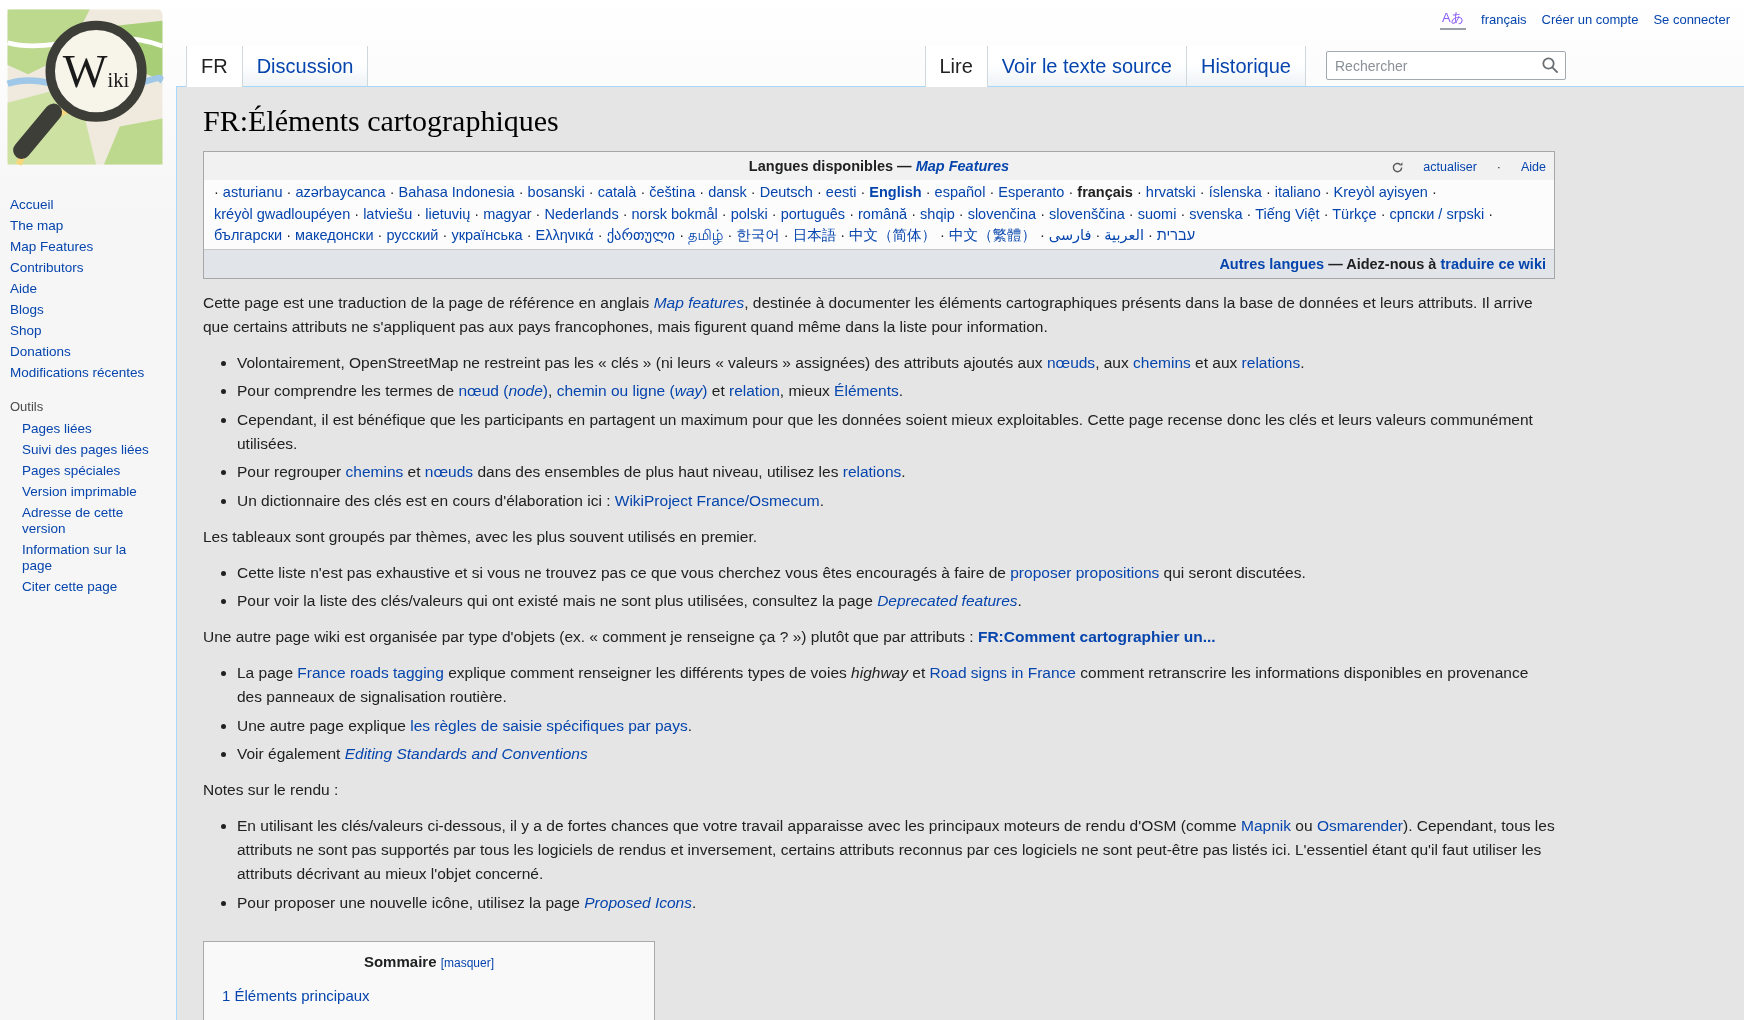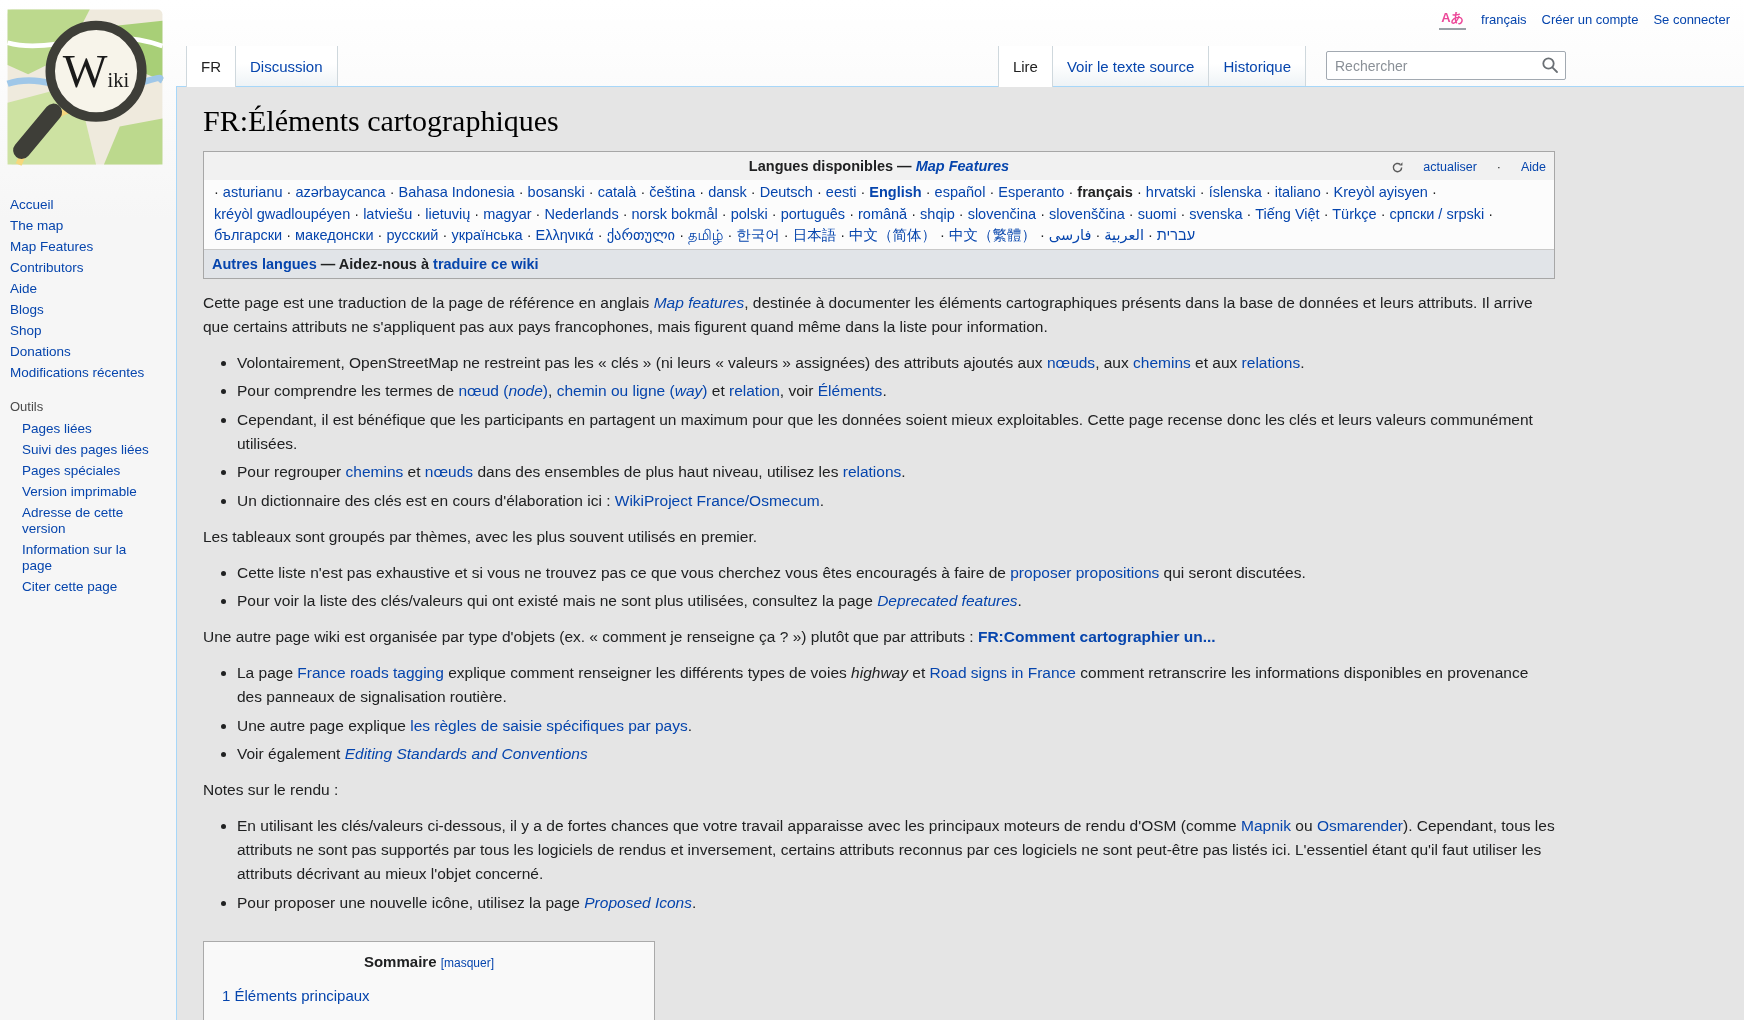--- a/index.html
+++ b/index.html
@@ -11,37 +11,37 @@
     color:#202122;
   }
   a { text-decoration:none; color:#0645ad; cursor:pointer; }
   .it { font-style:italic; }
   .b  { font-weight:bold; }
   .lnk { color:#0645ad; }
 
   
   #personal-bar { position:absolute; top:9px; right:14px; font-size:13px; z-index:9; display:flex; align-items:center; }
   #personal-bar a { margin-left:15px; }
-  #uls-trigger { color:#ec4899; font-weight:bold; border-bottom:2px solid #9aa0a6; padding:0 2px 1px; cursor:pointer;margin-left:16px; }
+  #uls-trigger { color:#8b5cf6; font-weight:normal; border-bottom:2px solid #9aa0a6; padding:0 2px 1px; cursor:pointer;margin-left:16px; }
 
   
   #sidebar { position:absolute; left:0; top:0; width:176px; bottom:0; padding:6px 0 0 0; }
   #logo { width:158px; height:158px; margin:2px auto 0 6px; cursor:pointer; }
   #sidebar nav { margin-top:28px; padding-left:10px; font-size:13.5px; }
   #sidebar ul { list-style:none; }
   #sidebar li { padding:2.5px 0; line-height:16px; }
   #tools-heading { margin:16px 0 4px 0; font-size:13px; color:#4a4a4a; }
   #tools-list { margin-left:12px; width:138px; }
 
   
   #head { position:absolute; left:176px; top:0; right:0; height:86px; }
   #tabs-row { position:absolute; left:0; right:0; bottom:0; display:flex; align-items:flex-end; }
   .tabs-group { display:flex; }
   .tabs-left { margin-left:10px; }
-  .tab { height:40px; display:flex; align-items:center; padding:0 14px; font-size:15px;
+  .tab { height:40px; display:flex; align-items:center; padding:0 14px; font-size:20px;
          background:linear-gradient(to bottom,#ffffff 45%,#eef3f6 100%);
          border-right:1px solid #cfd8dd; color:#0645ad; cursor:pointer; }
   .tabs-group .tab:first-child { border-left:1px solid #cfd8dd; }
   .tab.active { background:#ffffff; color:#222; height:41px; margin-bottom:-1px; position:relative; z-index:4; }
   .head-right { margin-left:auto; display:flex; align-items:flex-end; }
   #search-box { position:relative; margin:0 178px 6px 20px; }
   #search-input { width:240px; height:29px; border:1px solid #a2a9b1; border-radius:2px;
                   padding:0 32px 0 8px; font-size:14px; font-family:"Liberation Sans",sans-serif;
                   background:#fff; color:#222; outline:none; }
   #search-input::placeholder { color:#8a9097; }
@@ -57,21 +57,21 @@
 
   
   .langbox { border:1px solid #a7a7a7; font-size:14.5px; background:#fbfbfb; }
   .langbox-header { position:relative; text-align:center; padding:2px 120px; background:#f1f1f1; }
   .langbox-title a { font-weight:bold; font-style:italic; }
   .langbox-actions { position:absolute; right:8px; top:3px; font-size:12.5px; display:flex; align-items:center; gap:20px; }
   .langbox-list { padding:2px 10px; line-height:21.5px; background:#fcfcfc; }
   .lang { white-space:nowrap; }
   .lang.current { color:#202122; font-weight:bold; cursor:default; }
   .lang-sep { color:#202122; }
-  .langbox-footer { text-align:left; background:#e1e4e8; padding:2px 8px; border-top:1px solid #c9c9c9; }
+  .langbox-footer { text-align:right; background:#e1e4e8; padding:2px 8px; border-top:1px solid #c9c9c9; }
 
   #inner p { margin:12px 0; }
   #inner ul.wlist { margin:10px 0 12px 12px; padding-left:22px; }
   #inner ul.wlist li { margin-bottom:4.5px; }
 
   
   #toc { display:inline-block; border:1px solid #aaa; background:#f9f9f9;
          padding:8px 18px 12px; margin-top:14px; min-width:452px; font-size:15px; }
   .toc-title { text-align:center; margin-bottom:9px; }
   .toc-toggle { font-size:12px; }
@@ -146,21 +146,21 @@
       <div class="langbox-list"><span class="lang-sep">· </span><a class="lang">asturianu</a> <span class="lang-sep">· </span><a class="lang">azərbaycanca</a> <span class="lang-sep">· </span><a class="lang">Bahasa Indonesia</a> <span class="lang-sep">· </span><a class="lang">bosanski</a> <span class="lang-sep">· </span><a class="lang">català</a> <span class="lang-sep">· </span><a class="lang">čeština</a> <span class="lang-sep">· </span><a class="lang">dansk</a> <span class="lang-sep">· </span><a class="lang">Deutsch</a> <span class="lang-sep">· </span><a class="lang">eesti</a> <span class="lang-sep">· </span><a class="lang b">English</a> <span class="lang-sep">· </span><a class="lang">español</a> <span class="lang-sep">· </span><a class="lang">Esperanto</a> <span class="lang-sep">· </span><span class="lang current">français</span> <span class="lang-sep">· </span><a class="lang">hrvatski</a> <span class="lang-sep">· </span><a class="lang">íslenska</a> <span class="lang-sep">· </span><a class="lang">italiano</a> <span class="lang-sep">· </span><a class="lang">Kreyòl ayisyen</a> <span class="lang-sep">· </span><a class="lang">kréyòl gwadloupéyen</a> <span class="lang-sep">· </span><a class="lang">latviešu</a> <span class="lang-sep">· </span><a class="lang">lietuvių</a> <span class="lang-sep">· </span><a class="lang">magyar</a> <span class="lang-sep">· </span><a class="lang">Nederlands</a> <span class="lang-sep">· </span><a class="lang">norsk bokmål</a> <span class="lang-sep">· </span><a class="lang">polski</a> <span class="lang-sep">· </span><a class="lang">português</a> <span class="lang-sep">· </span><a class="lang">română</a> <span class="lang-sep">· </span><a class="lang">shqip</a> <span class="lang-sep">· </span><a class="lang">slovenčina</a> <span class="lang-sep">· </span><a class="lang">slovenščina</a> <span class="lang-sep">· </span><a class="lang">suomi</a> <span class="lang-sep">· </span><a class="lang">svenska</a> <span class="lang-sep">· </span><a class="lang">Tiếng Việt</a> <span class="lang-sep">· </span><a class="lang">Türkçe</a> <span class="lang-sep">· </span><a class="lang">српски / srpski</a> <span class="lang-sep">· </span><a class="lang">български</a> <span class="lang-sep">· </span><a class="lang">македонски</a> <span class="lang-sep">· </span><a class="lang">русский</a> <span class="lang-sep">· </span><a class="lang">українська</a> <span class="lang-sep">· </span><a class="lang">Ελληνικά</a> <span class="lang-sep">· </span><a class="lang">ქართული</a> <span class="lang-sep">· </span><a class="lang">தமிழ்</a> <span class="lang-sep">· </span><a class="lang">한국어</a> <span class="lang-sep">· </span><a class="lang">日本語</a> <span class="lang-sep">· </span><a class="lang">中文（简体）</a> <span class="lang-sep">· </span><a class="lang">中文（繁體）</a> <span class="lang-sep">· </span><a class="lang">עברית</a> <span class="lang-sep">· </span><a class="lang">العربية</a> <span class="lang-sep">· </span><a class="lang">فارسی</a> </div>
       <div class="langbox-footer">
         <a class="b">Autres langues</a><span class="b"> — </span><span class="b">Aidez-nous à </span><a class="b">traduire ce wiki</a>
       </div>
     </div>
 
     <p><span>Cette page est une traduction de la page de référence en anglais </span><a class="lnk it">Map features</a><span>, destinée à documenter les éléments cartographiques présents dans la base de données et leurs attributs. Il arrive que certains attributs ne s'appliquent pas aux pays francophones, mais figurent quand même dans la liste pour information.</span></p>
 
     <ul class="wlist">
       <li><span>Volontairement, OpenStreetMap ne restreint pas les « clés » (ni leurs « valeurs » assignées) des attributs ajoutés aux </span><a class="lnk">nœuds</a><span>, aux </span><a class="lnk">chemins</a><span> et aux </span><a class="lnk">relations</a><span>.</span></li>
-      <li><span>Pour comprendre les termes de </span><a class="lnk">nœud (</a><a class="lnk it">node</a><a class="lnk">)</a><span>, </span><a class="lnk">chemin ou ligne (</a><a class="lnk it">way</a><a class="lnk">)</a><span> et </span><a class="lnk">relation</a><span>, voir </span><a class="lnk">Éléments</a><span>.</span></li>
+      <li><span>Pour comprendre les termes de </span><a class="lnk">nœud (</a><a class="lnk it">node</a><a class="lnk">)</a><span>, </span><a class="lnk">chemin ou ligne (</a><a class="lnk it">way</a><a class="lnk">)</a><span> et </span><a class="lnk">relation</a><span>, mieux </span><a class="lnk">Éléments</a><span>.</span></li>
       <li><span>Cependant, il est bénéfique que les participants en partagent un maximum pour que les données soient mieux exploitables. Cette page recense donc les clés et leurs valeurs communément utilisées.</span></li>
       <li><span>Pour regrouper </span><a class="lnk">chemins</a><span> et </span><a class="lnk">nœuds</a><span> dans des ensembles de plus haut niveau, utilisez les </span><a class="lnk">relations</a><span>.</span></li>
       <li><span>Un dictionnaire des clés est en cours d'élaboration ici : </span><a class="lnk">WikiProject France/Osmecum</a><span>.</span></li>
     </ul>
 
     <p><span>Les tableaux sont groupés par thèmes, avec les plus souvent utilisés en premier.</span></p>
 
     <ul class="wlist">
       <li><span>Cette liste n'est pas exhaustive et si vous ne trouvez pas ce que vous cherchez vous êtes encouragés à faire de </span><a class="lnk">proposer propositions</a><span> qui seront discutées.</span></li>
       <li><span>Pour voir la liste des clés/valeurs qui ont existé mais ne sont plus utilisées, consultez la page </span><a class="lnk it">Deprecated features</a><span>.</span></li>

